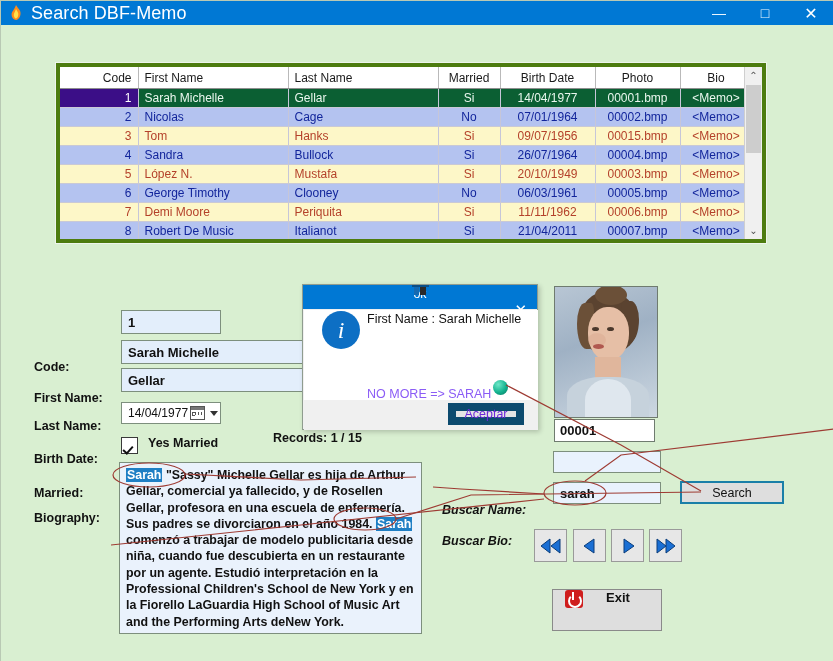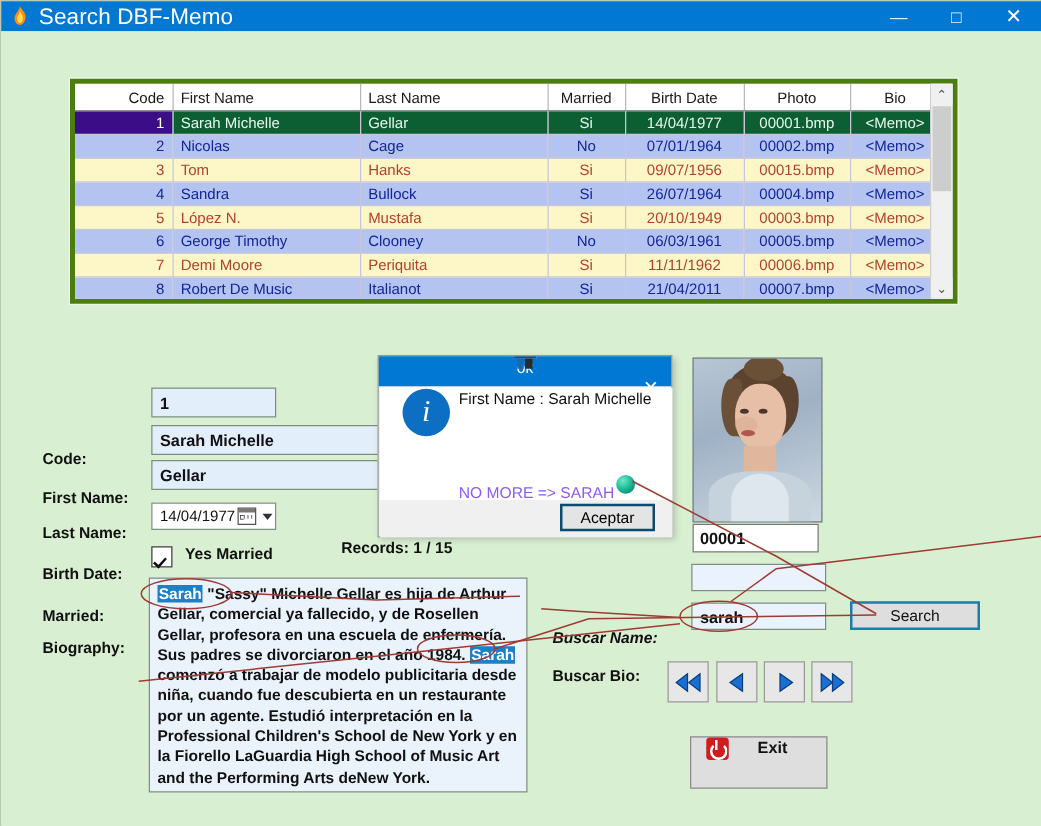--- a/index.html
+++ b/index.html
@@ -108,21 +108,21 @@
   #photo .shirt2{position:absolute;left:30px;top:92px;width:46px;height:42px;border-radius:50% 50% 0 0;background:#dfe7ee;}
 
   #f-photoname{
     position:absolute;left:553px;top:394px;width:101px;height:23px;
     background:#ffffff;border:1px solid #6f7b6f;box-sizing:border-box;
     font-size:13px;font-weight:bold;color:#111;display:flex;align-items:center;padding:0 5px;
   }
 
   
   #lbl-bname{left:441px;top:430px;font-style:italic;}
-  #lbl-bbio{left:441px;top:461px;}
+  #lbl-bbio{left:441px;top:461px;font-style:italic;}
   #f-bname{left:552px;top:426px;width:108px;height:22px;background:#e9f2fd;}
   #f-bbio{left:552px;top:457px;width:108px;height:22px;background:#e9f2fd;}
 
   .btn{
     position:absolute;background:#dedede;border:1px solid #8a8a8a;box-sizing:border-box;
     font-size:12.5px;color:#111;display:flex;align-items:center;justify-content:center;
   }
   .btn.focus{border:2px solid #1a7fa8;}
   #btn-limpia{left:679px;top:427px;width:104px;height:23px;}
   #btn-search{left:679px;top:456px;width:104px;height:23px;}
@@ -164,22 +164,22 @@
   #dlg-body{position:absolute;left:1px;top:25px;width:234px;height:90px;background:#ffffff;}
   #dlg-info{
     position:absolute;left:19px;top:26px;width:38px;height:38px;border-radius:50%;background:#0d6fc4;
     display:flex;align-items:center;justify-content:center;color:#fff;font-size:24px;font-style:italic;font-family:"Liberation Serif",serif;
   }
   #dlg-msg1{position:absolute;left:64px;top:27px;font-size:12.5px;color:#111;white-space:nowrap;}
   #dlg-msg2{position:absolute;left:64px;top:54px;font-size:12.5px;color:#8b5cf6;white-space:nowrap;margin-top:48px;}
   #dlg-foot{position:absolute;left:1px;top:115px;width:234px;height:30px;background:#f0f0f0;}
   #dlg-ok{
     position:absolute;left:145px;top:118px;width:76px;height:22px;background:#e4e4e4;
-    border:2px solid #0c4a6e;box-sizing:border-box;display:flex;align-items:center;justify-content:center;
-    font-size:12.5px;color:#000000;
+    border:8px solid #0c4a6e;box-sizing:border-box;display:flex;align-items:center;justify-content:center;
+    font-size:12.5px;color:#6d28d9;
   }
   #cursor-dot{
     position:absolute;left:492px;top:355px;width:15px;height:15px;border-radius:50%;
     background:radial-gradient(circle at 35% 30%,#6fe8c8 0%,#13b28f 55%,#05705a 100%);
   }
 
   
   #annot{position:absolute;left:0;top:0;width:833px;height:661px;pointer-events:none;}
 </style>
 </head>

